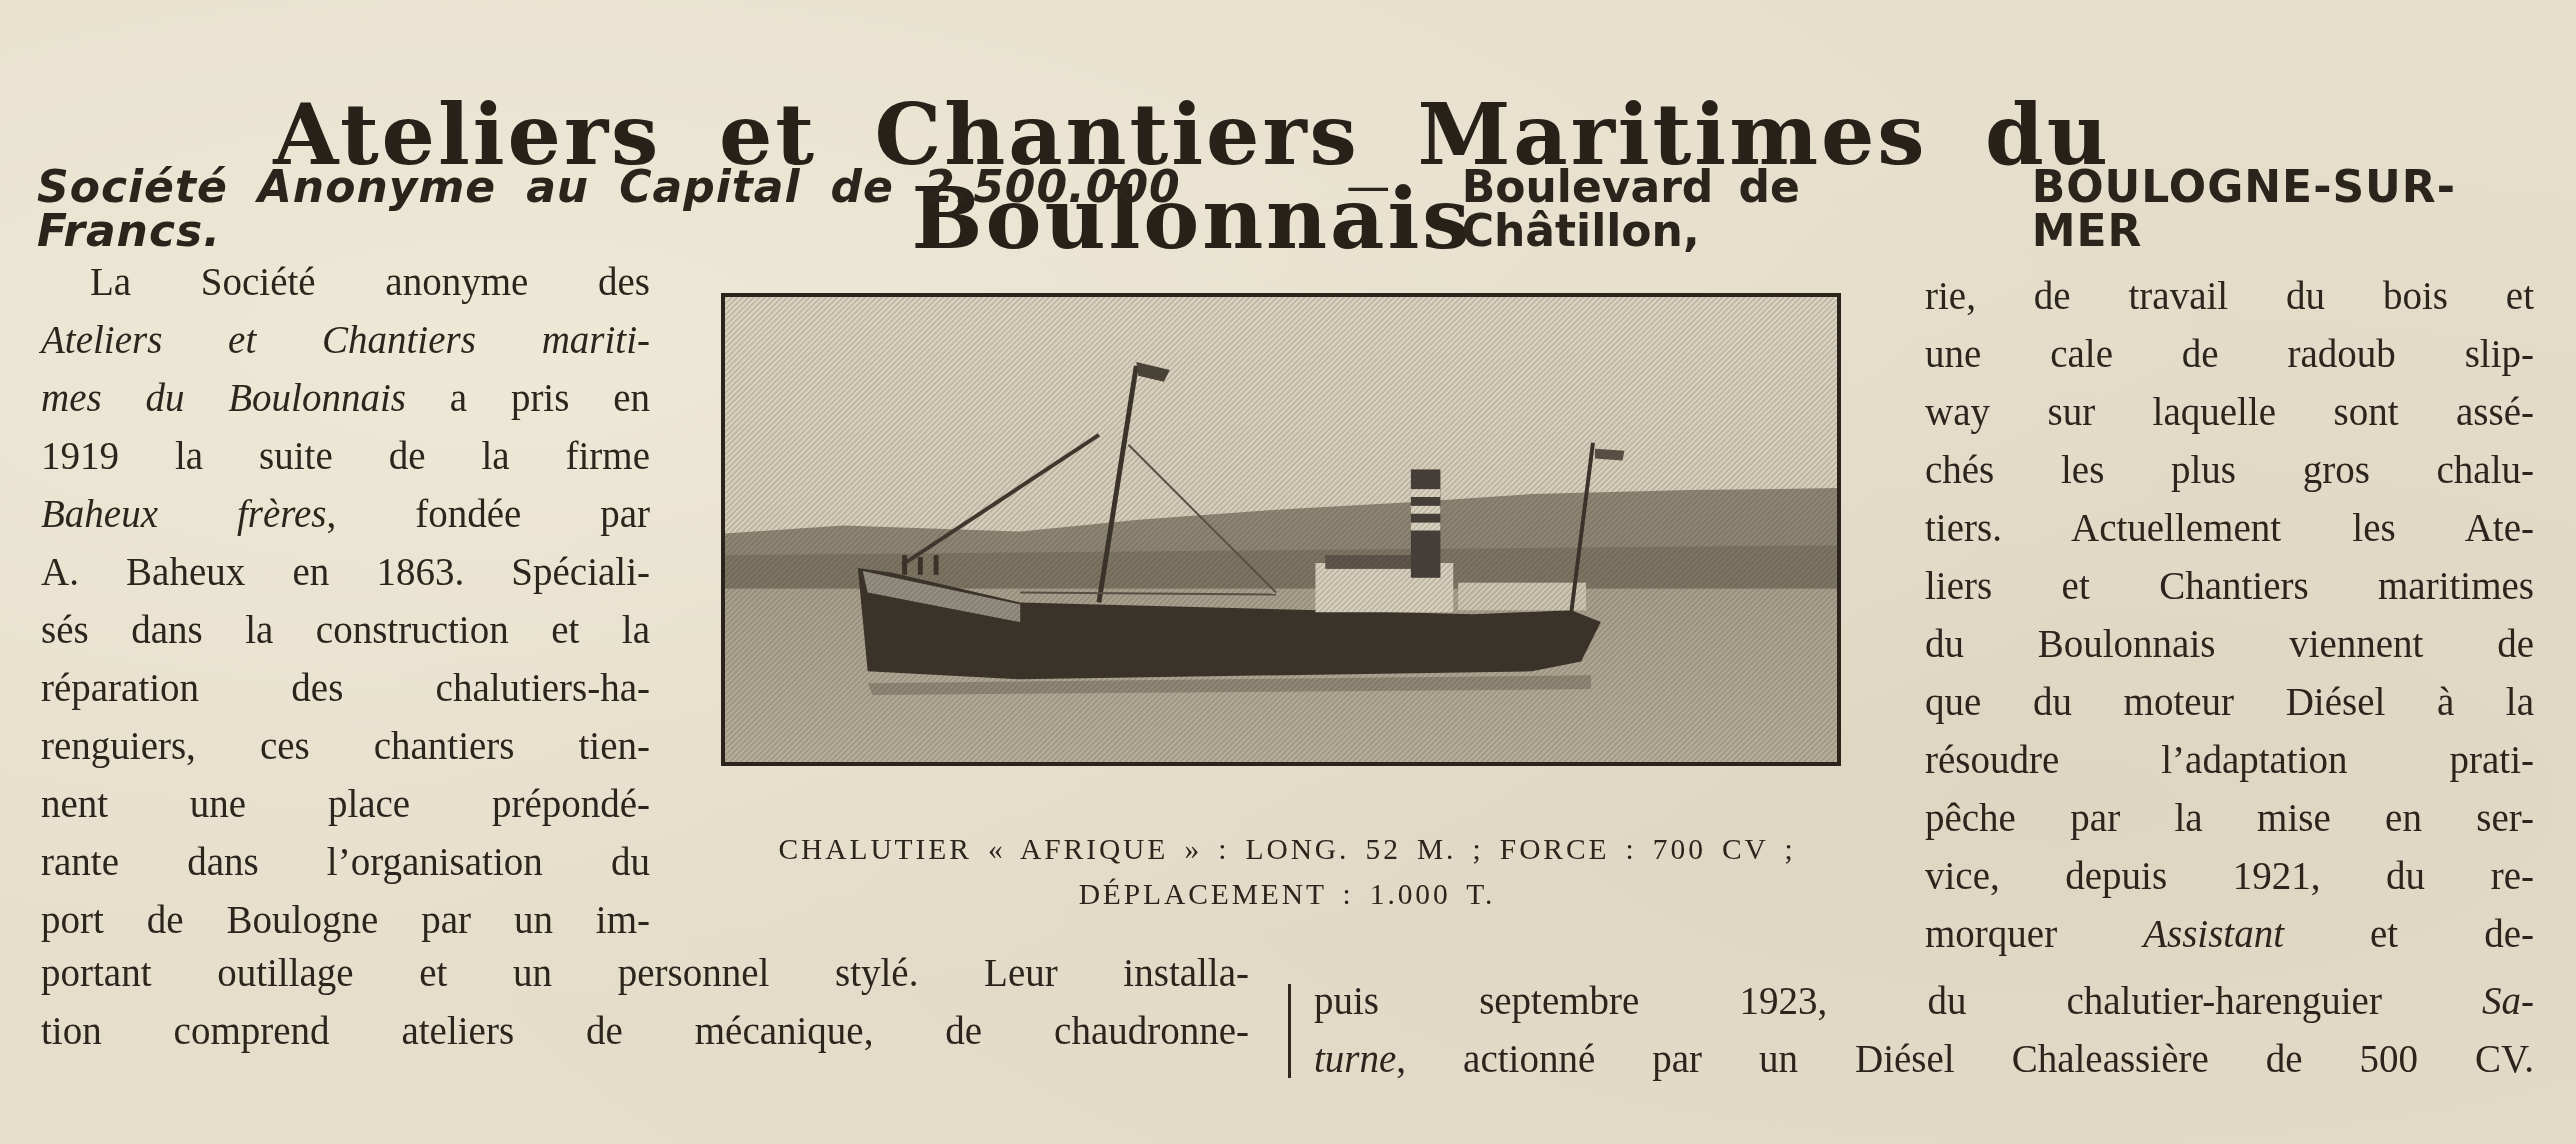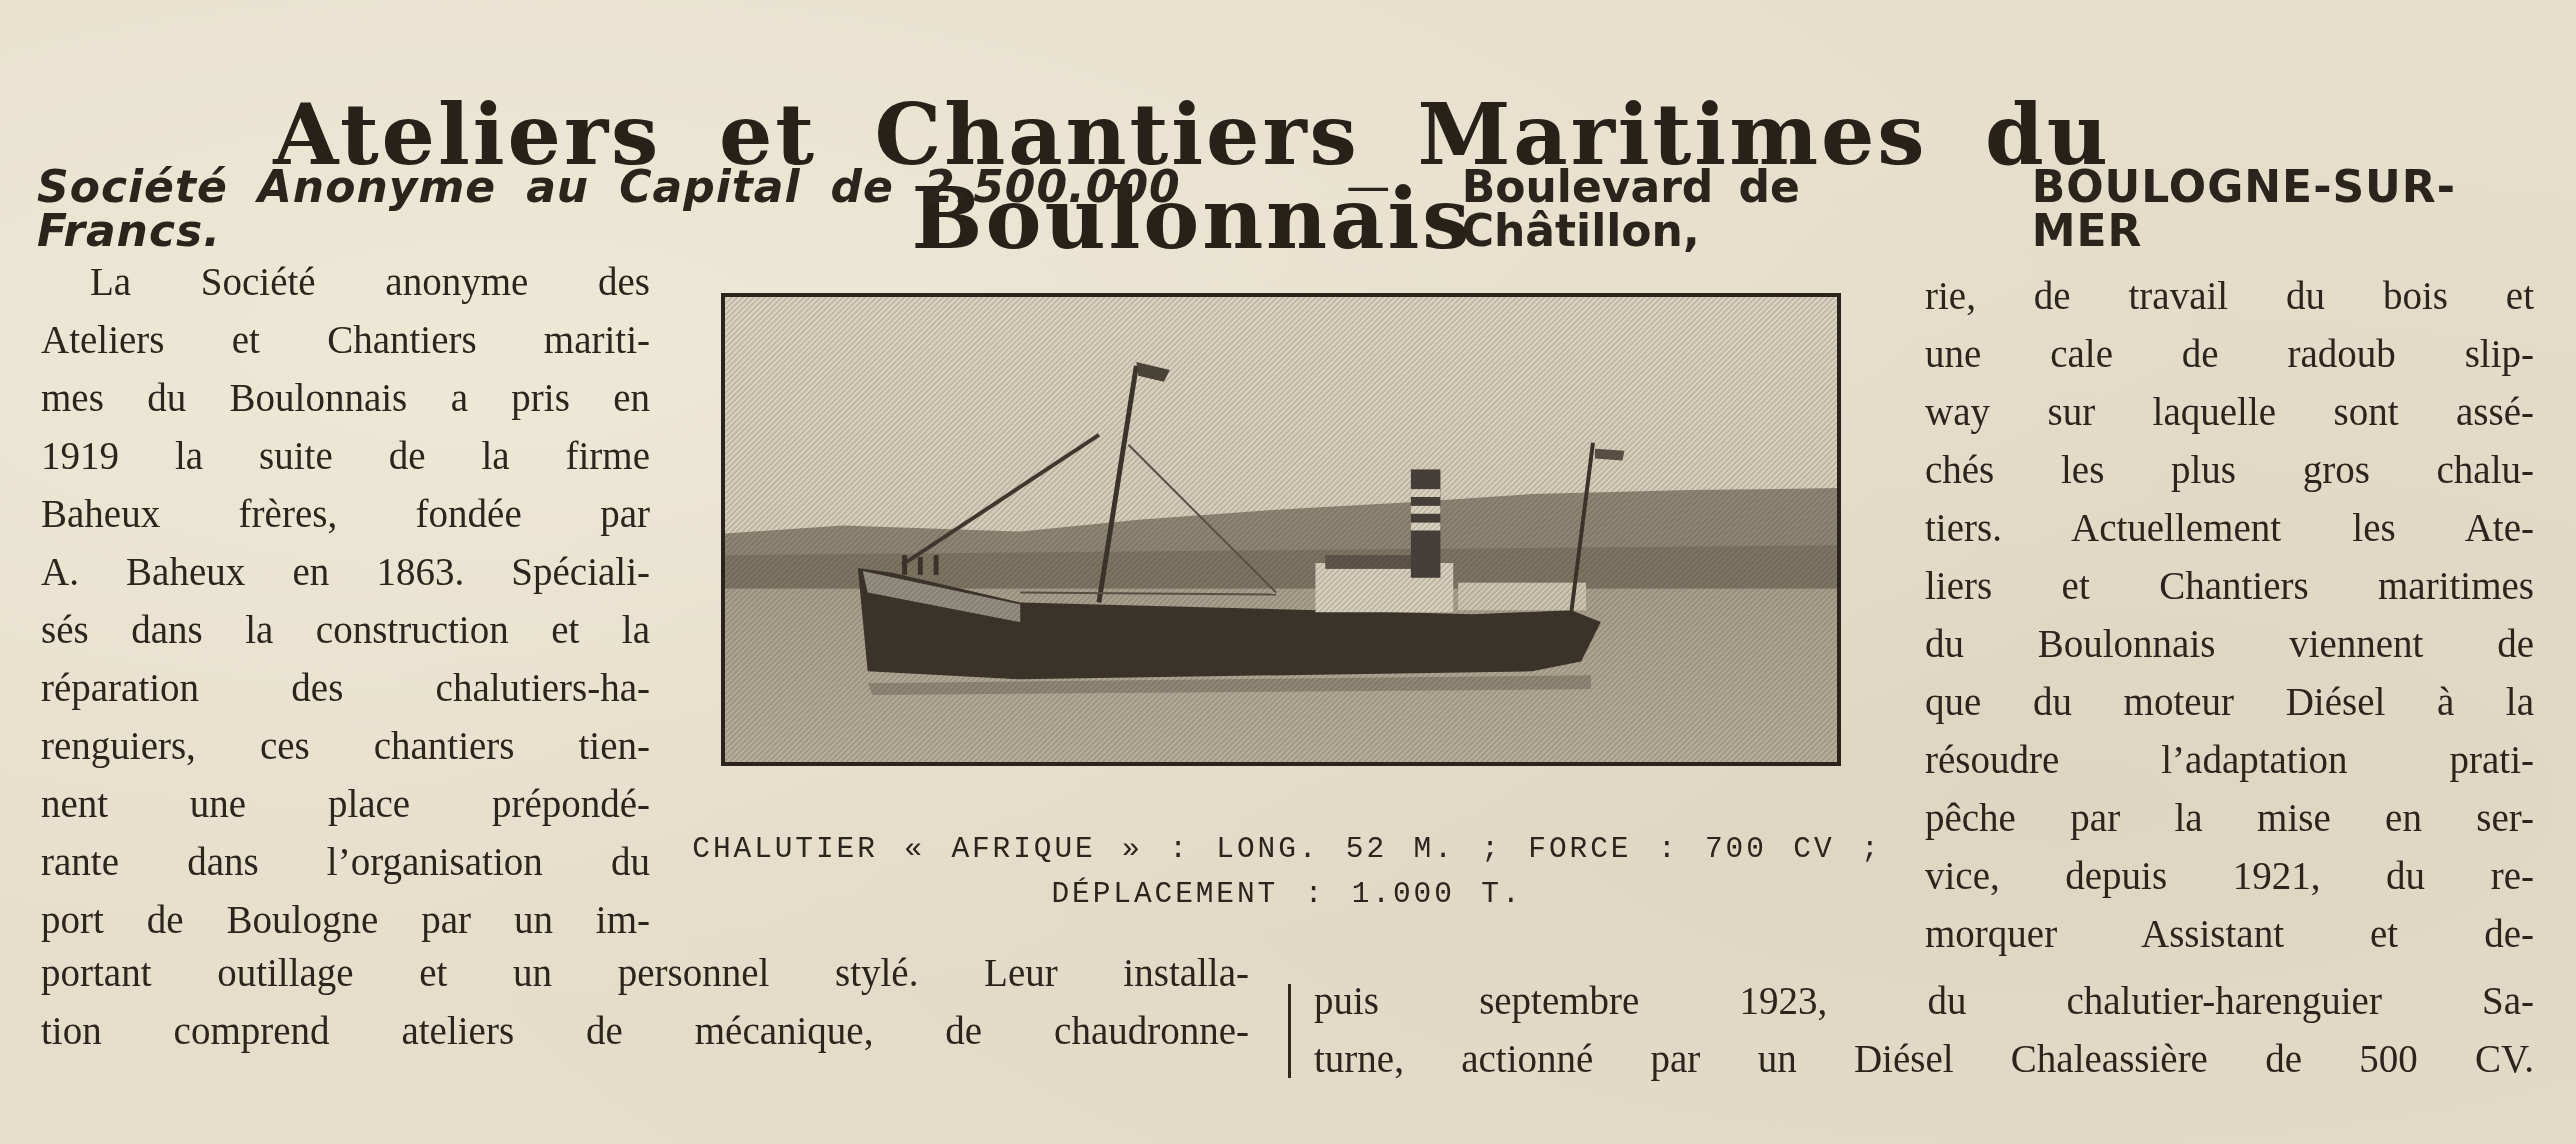--- a/index.html
+++ b/index.html
@@ -80,21 +80,21 @@
       color: #2c251d;
     }
     .col .line {
       display: block;
       white-space: nowrap;
       text-align: justify;
       text-align-last: justify;
       height: 58px;
     }
     .col .indent { padding-left: 49px; }
-    .it { }
+    .it { font-style: italic; }
 
     .col-left {
       left: 41px;
       top: 253px;
       width: 609px;
     }
     .col-right {
       left: 1925px;
       top: 267px;
       width: 609px;
@@ -133,21 +133,21 @@
       display: block;
       width: 100%;
       height: 100%;
     }
     .caption {
       position: absolute;
       left: 678px;
       top: 827px;
       width: 1218px;
       text-align: center;
-      font-family: Liberation Mono, monospace;
+      font-family: Liberation Serif, serif;
       font-size: 29.5px;
       line-height: 45px;
       letter-spacing: 2.9px;
       word-spacing: 5.9px;
       color: #2c251d;
     }
     .caption .cap-line { display: block; }
   </style>
 </head>
 <body>

